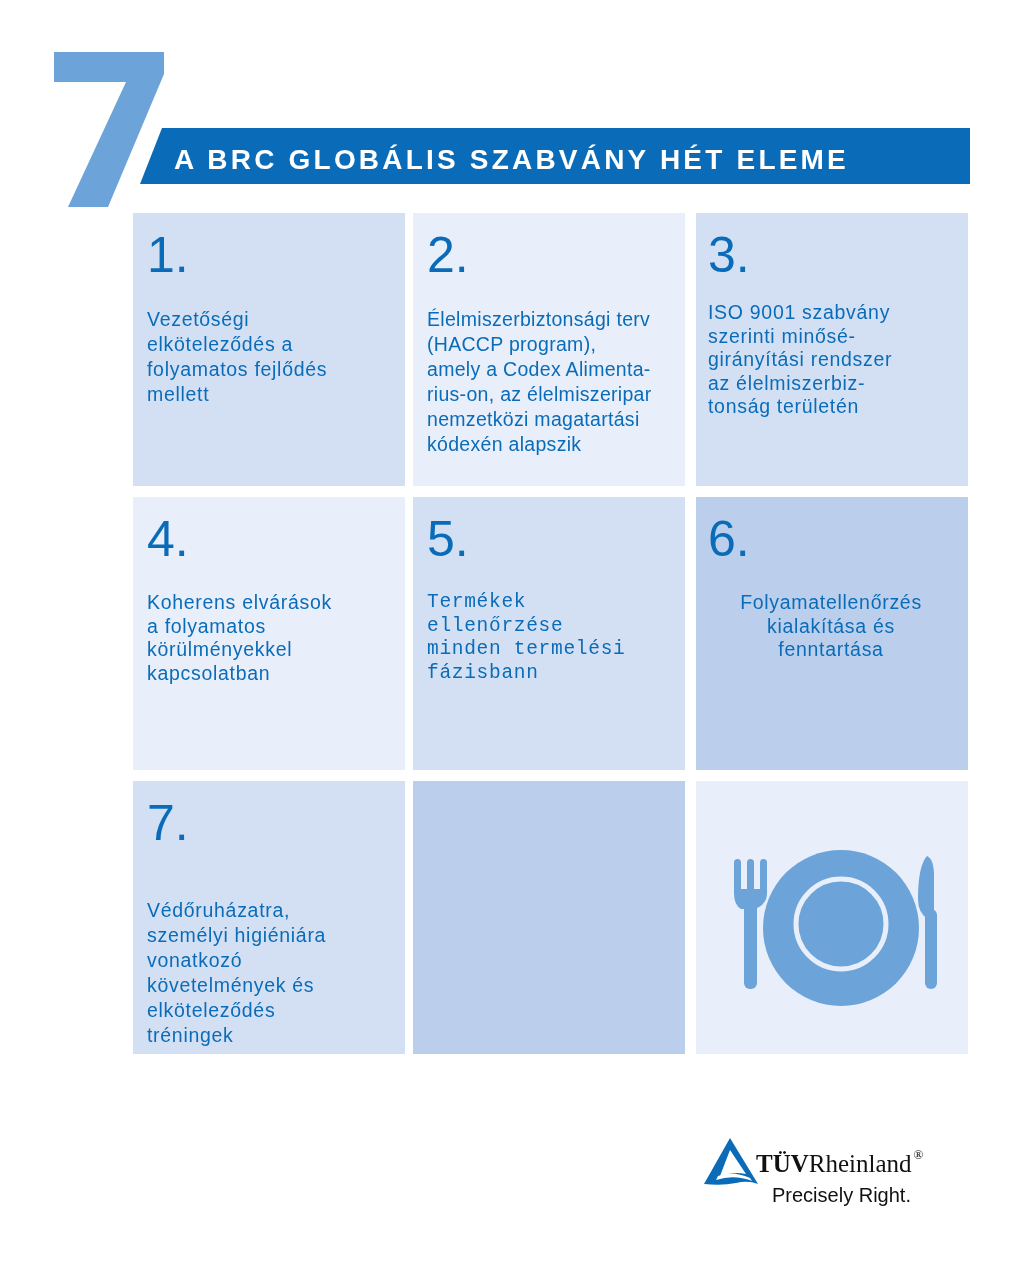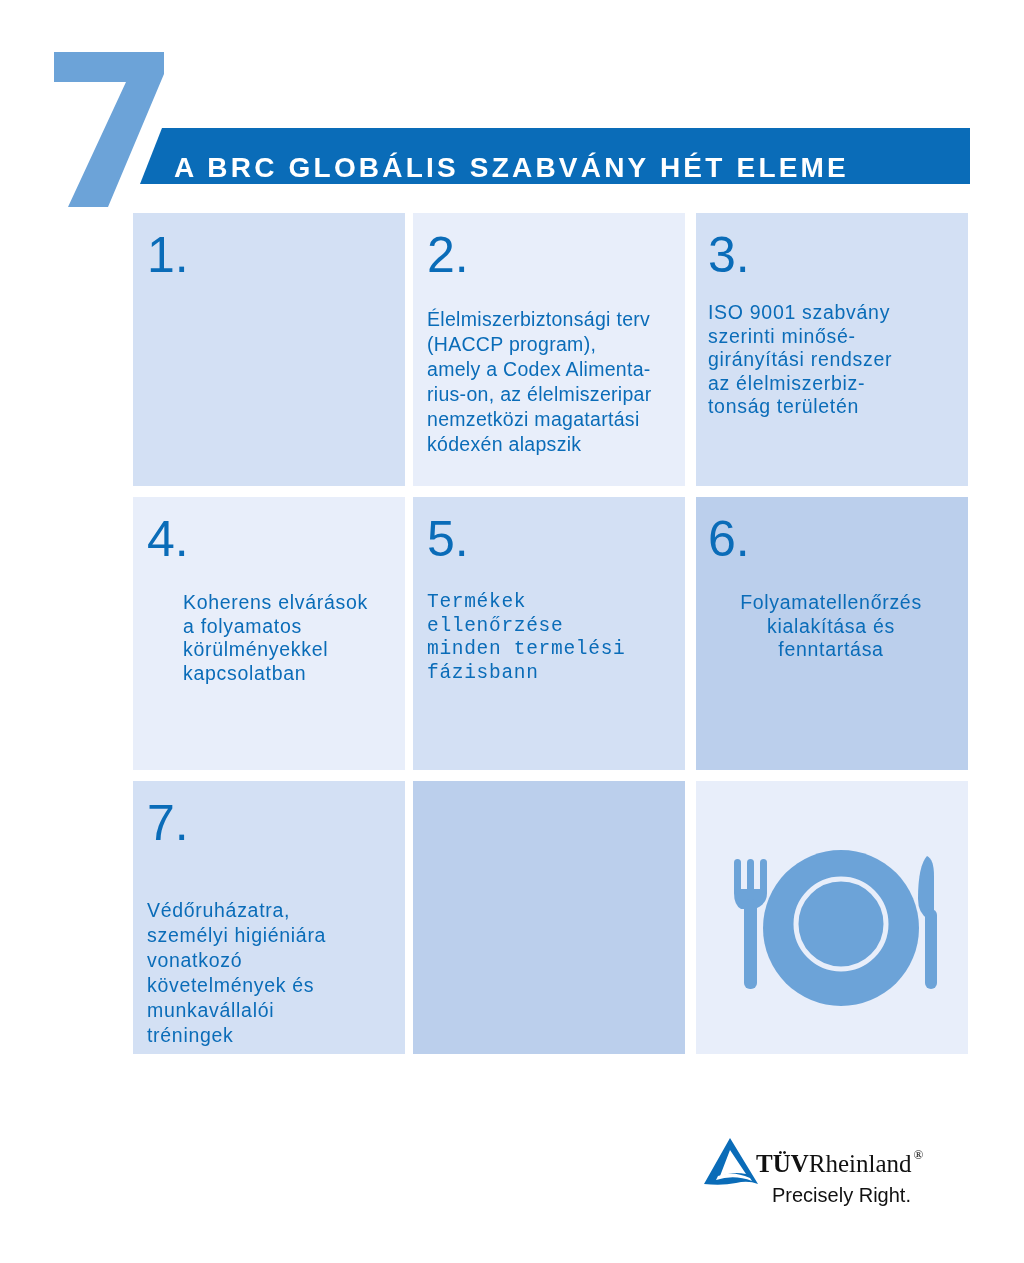--- a/index.html
+++ b/index.html
@@ -1,21 +1,21 @@
 <!DOCTYPE html>
 <html><head>
 <meta charset="utf-8">
 <style>
   html, body { margin:0; padding:0; }
   body { width:1024px; height:1263px; background:#ffffff; position:relative; overflow:hidden;
          font-family:"Liberation Sans", "DejaVu Sans", sans-serif; }
   .big-seven { position:absolute; left:52px; top:52px; width:112px; height:155px; }
   .title-bar { position:absolute; left:140px; top:128px; width:830px; height:56px; }
   .title-bar svg { position:absolute; left:0; top:0; }
-  .title-text { position:absolute; left:34px; top:12px; height:56px; line-height:56px; color:#ffffff;
+  .title-text { position:absolute; left:34px; top:4px; height:56px; line-height:56px; color:#ffffff;
                 font-weight:bold; font-size:28px; letter-spacing:3.2px; white-space:nowrap; }
   .tile { position:absolute; width:272px; height:273px; box-sizing:border-box; padding:14px 14px 0 14px; }
   .tile-num { color:#0a6cb8; font-size:50px; line-height:56px; margin:0 0 24px 0; letter-spacing:0px; }
   .tile-text { color:#0a6cb8; font-size:19.5px; line-height:25px; letter-spacing:0.7px; margin:0; }
   .icon-tile { display:flex; align-items:center; justify-content:center; }
   .logo { position:absolute; left:700px; top:1136px; width:300px; height:80px; }
   .logo-tri { position:absolute; left:0; top:0; }
   .logo-name { position:absolute; left:56px; top:14px; font-size:25px; color:#111; white-space:nowrap;font-family:Liberation Serif, serif; }
   .logo-name b { font-weight:bold; }
   .logo-reg { font-size:13px; vertical-align:top; position:relative; top:-3px; margin-left:2px; }
@@ -30,20 +30,26 @@
 
 <div class="title-bar">
   <svg width="830" height="56" viewBox="0 0 830 56">
     <polygon points="22,0 830,0 830,56 0,56" fill="#0a6cb8"></polygon>
   </svg>
   <div class="title-text">A BRC GLOBÁLIS SZABVÁNY HÉT ELEME</div>
 </div>
 
 <div class="tile" style="left:133px;top:213px;background:#d3e0f4;">
   <div class="tile-num">1.</div>
+  <p class="tile-text">
+    <span>Vezetőségi</span><br>
+    <span>elköteleződés a</span><br>
+    <span>folyamatos fejlődés</span><br>
+    <span>mellett</span>
+  </p>
 </div>
 
 <div class="tile" style="left:413px;top:213px;background:#e8eefa;">
   <div class="tile-num">2.</div>
   <p class="tile-text" style="letter-spacing:0.3px;">
     <span>Élelmiszerbiztonsági terv</span><br>
     <span>(HACCP program),</span><br>
     <span>amely a Codex Alimenta-</span><br>
     <span>rius-on, az élelmiszeripar</span><br>
     <span>nemzetközi magatartási</span><br>
@@ -57,21 +63,21 @@
     <span>ISO 9001 szabvány</span><br>
     <span>szerinti minősé-</span><br>
     <span>girányítási rendszer</span><br>
     <span>az élelmiszerbiz-</span><br>
     <span>tonság területén</span>
   </p>
 </div>
 
 <div class="tile" style="left:133px;top:497px;background:#e8eefa;">
   <div class="tile-num">4.</div>
-  <p class="tile-text" style="line-height:23.5px;margin-left:36px;">
+  <p class="tile-text" style="line-height:23.5px;">
     <span>Koherens elvárások</span><br>
     <span>a folyamatos</span><br>
     <span>körülményekkel</span><br>
     <span>kapcsolatban</span>
   </p>
 </div>
 
 <div class="tile" style="left:413px;top:497px;background:#d3e0f4;">
   <div class="tile-num">5.</div>
   <p class="tile-text" style="line-height:23.5px;font-family:Liberation Mono, monospace;">
@@ -90,21 +96,21 @@
   </p>
 </div>
 
 <div class="tile" style="left:133px;top:781px;background:#d3e0f4;">
   <div class="tile-num" style="margin-bottom:16px;">7.</div>
   <p class="tile-text" style="line-height:25px;margin-top:47px;">
     <span>Védőruházatra,</span><br>
     <span>személyi higiéniára</span><br>
     <span>vonatkozó</span><br>
     <span>követelmények és</span><br>
-    <span>munkavállalói</span><br>
+    <span>elköteleződés</span><br>
     <span>tréningek</span>
   </p>
 </div>
 
 <div class="tile" style="left:413px;top:781px;background:#bbcfec;"></div>
 
 <div class="tile icon-tile" style="left:696px;top:781px;background:#e8eefa;padding:0;">
   <svg width="272" height="273" viewBox="0 0 272 273">
 
     <g fill="#6ca3d8">

